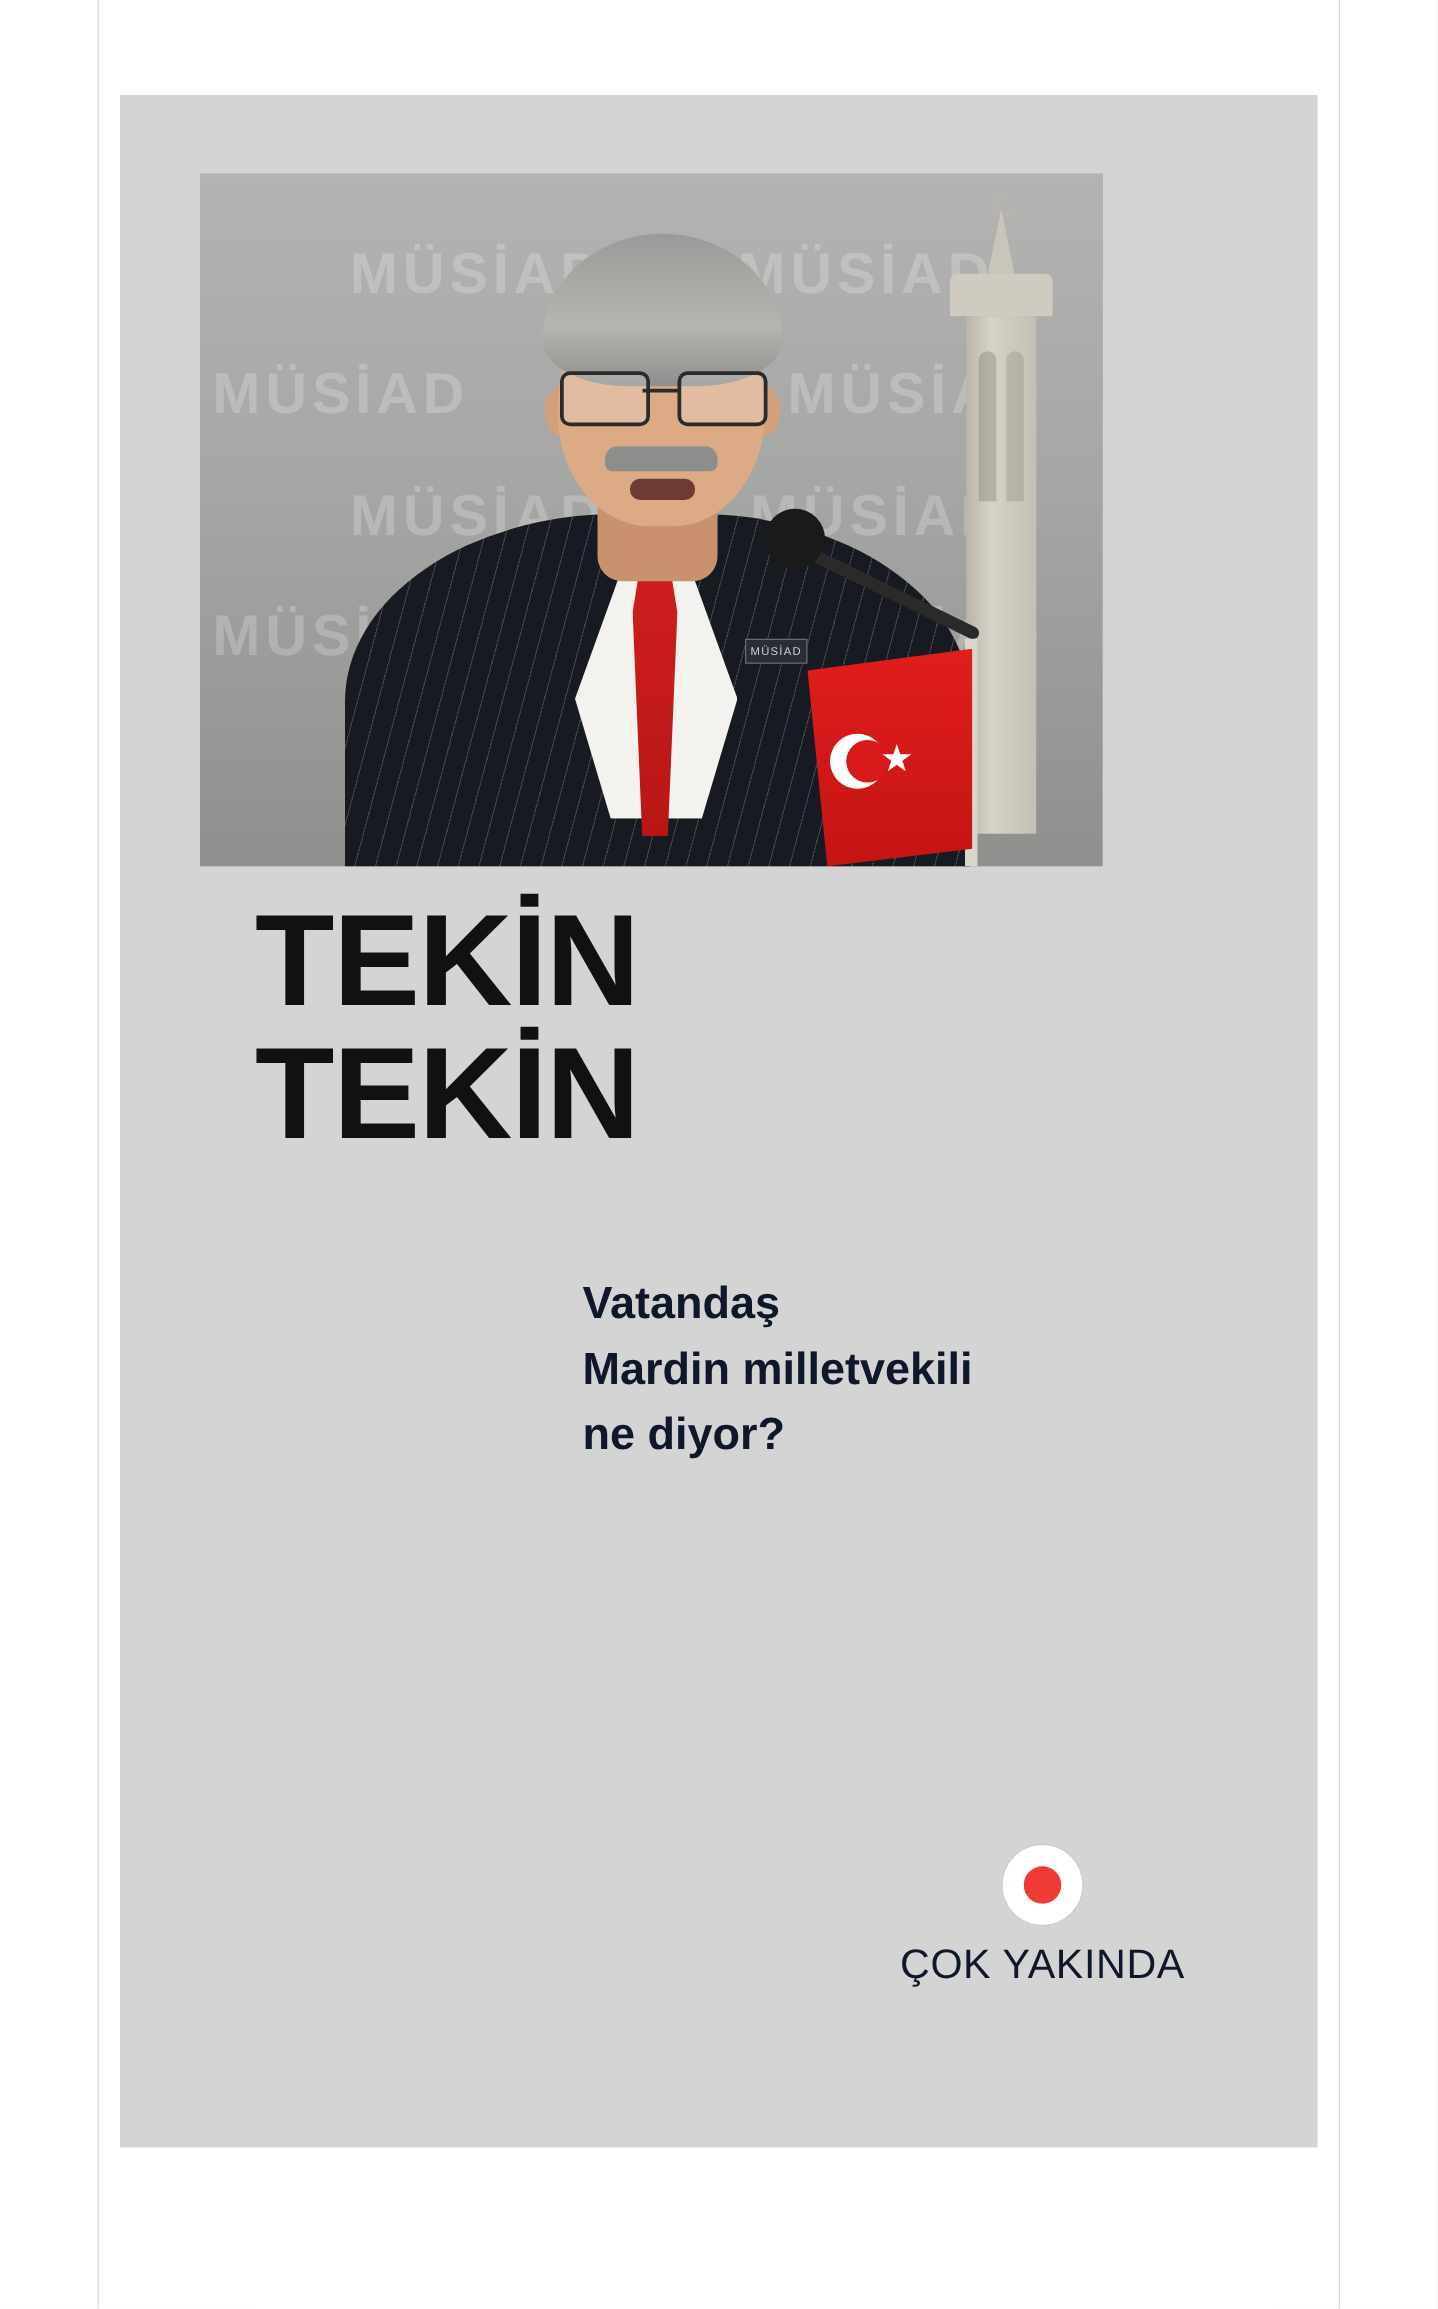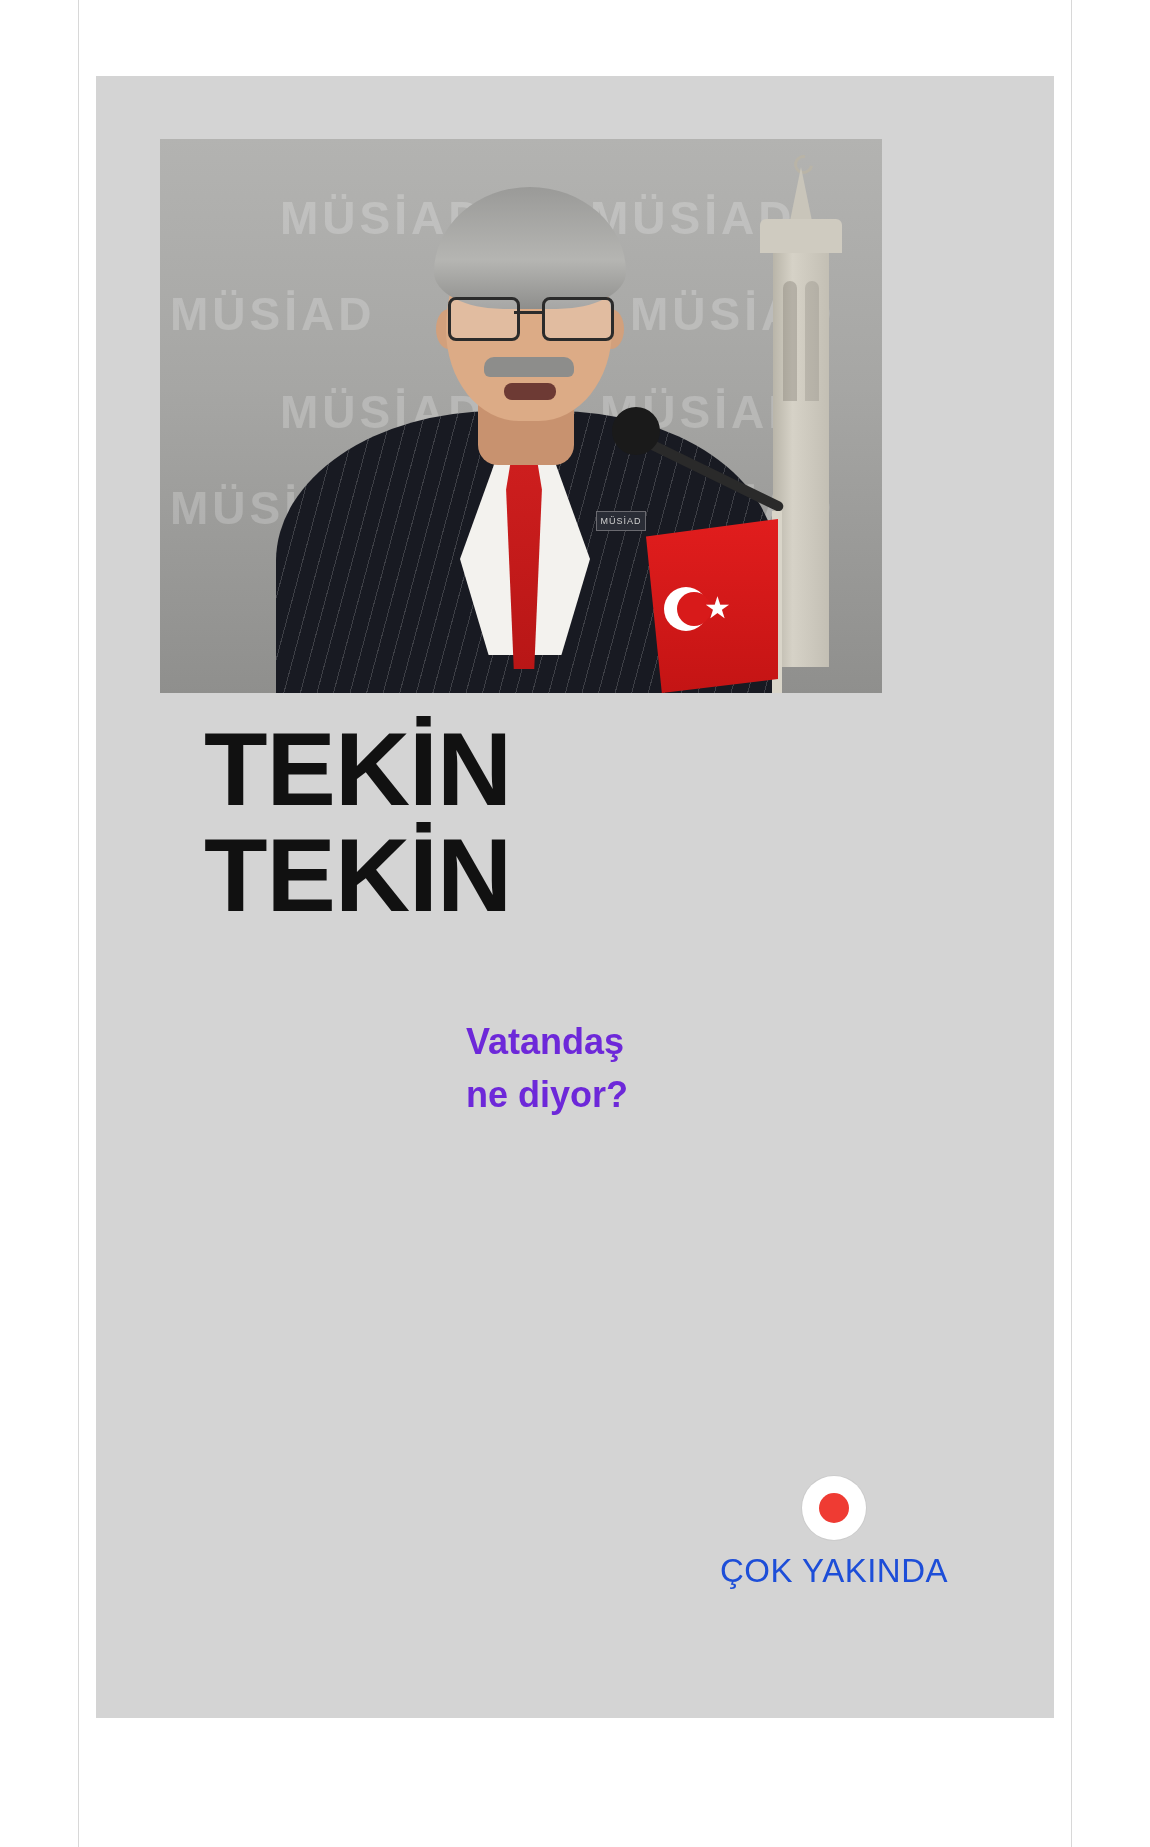--- a/index.html
+++ b/index.html
@@ -298,21 +298,21 @@
   .name .line2 { display: block; text-align: right; }
 
   
   .subtext {
     position: absolute;
     left: 370px;
     top: 940px;
     font-size: 36px;
     font-weight: bold;
     line-height: 1.46;
-    color: #6d28d9;
+    color: #0f172a;
   }
   .subtext span { display: block; }
 
   
   .coming-soon {
     position: absolute;
     right: 106px;
     bottom: 128px;
     text-align: center;
   }
@@ -327,21 +327,21 @@
   .rec-dot::after {
     content: "";
     position: absolute;
     left: 17px; top: 17px;
     width: 30px; height: 30px;
     border-radius: 50%;
     background: #ef3b33;
   }
   .coming-soon .label {
     font-size: 33px;
-    color: #1d4ed8;
+    color: #0f172a;
     letter-spacing: 0.5px;
   }
 </style>
 </head>
 <body>
 
 <div class="page-rule left"></div>
 <div class="page-rule right"></div>
 
 <div class="poster">
@@ -392,20 +392,21 @@
     </div>
   </div>
 
   <div class="name">
     <span>TEKİN</span>
     <span class="line2">TEKİN</span>
   </div>
 
   <div class="subtext">
     <span>Vatandaş</span>
+    <span>Mardin milletvekili</span>
     <span>ne diyor?</span>
   </div>
 
   <div class="coming-soon">
     <div class="rec-dot"></div>
     <div class="label">ÇOK YAKINDA</div>
   </div>
 
 </div>
 

